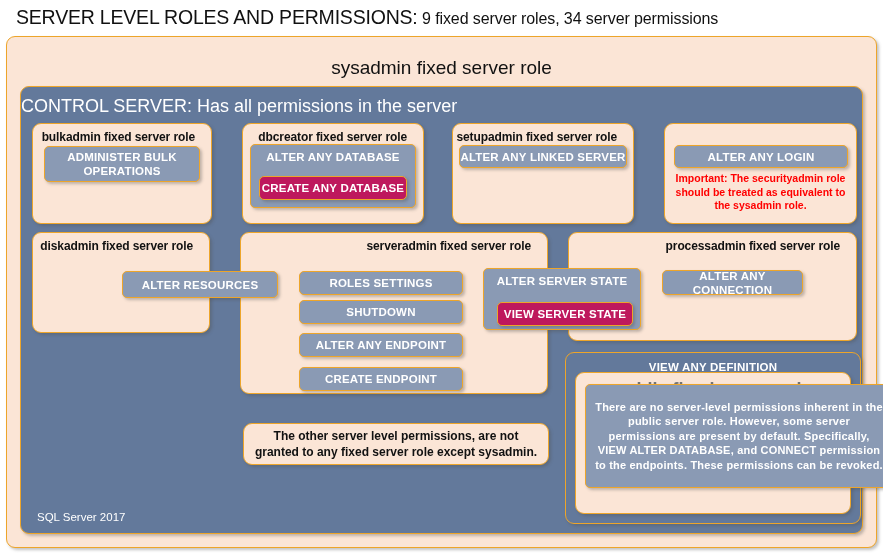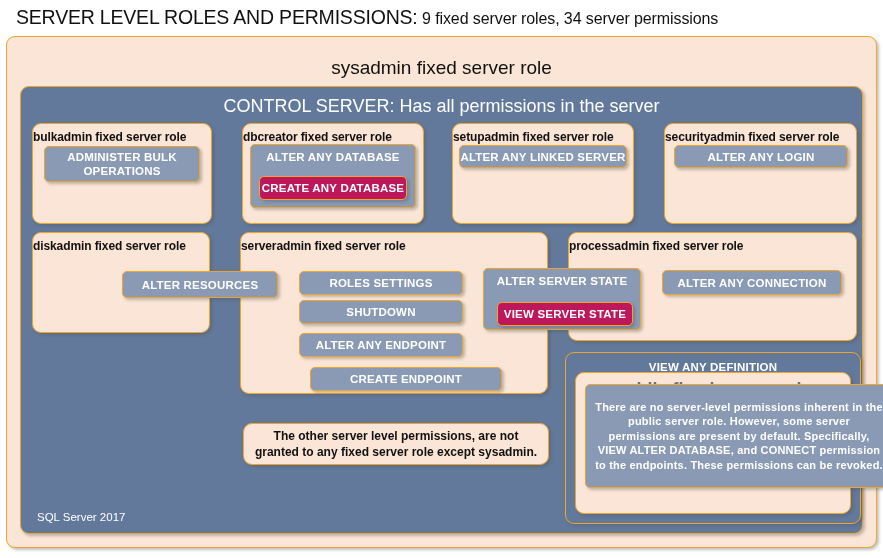--- a/index.html
+++ b/index.html
@@ -33,29 +33,29 @@
   }
   .perm{
     background:#8A9AB4;border:1.5px solid #EDA52A;border-radius:5px;
     box-shadow:2px 2px 3px rgba(80,80,80,.35);
     color:#ffffff;font-weight:bold;font-size:11.5px;
     display:flex;align-items:center;justify-content:center;text-align:center;
     line-height:14px;letter-spacing:.2px;
   }
   .perm.dark{background:#be185d;}
   .role-title{
-    position:absolute;left:0;right:9px;text-align:left;
+    position:absolute;left:0;right:16px;text-align:right;
     font-size:12px;font-weight:bold;color:#111;letter-spacing:-.1px;
   }
   .sysadmin-title{
     position:absolute;left:0;right:0;text-align:center;
     font-size:19px;font-weight:400;color:#111;
   }
   .control-title{
-    position:absolute;left:0;right:0;text-align:center;
+    position:absolute;left:0;right:0;text-align:left;
     font-size:18px;font-weight:400;color:#ffffff;
   }
   .note-red{
     position:absolute;text-align:center;color:#FF0000;
     font-size:10.5px;font-weight:bold;line-height:13.5px;
   }
   .note-dark{
     color:#111;font-size:12px;font-weight:bold;line-height:16px;
     display:flex;align-items:center;justify-content:center;text-align:center;
     padding:16px 8px;box-sizing:border-box;
@@ -106,49 +106,49 @@
   <span>ALTER ANY DATABASE</span>
 </div>
 <div class="box perm dark" style="left:259px;top:176px;width:148px;height:24px;">CREATE  ANY DATABASE</div>
 
 <div class="box cream" style="left:452px;top:123px;width:182px;height:101px;">
   <div class="role-title" style="top:6px;">setupadmin fixed server role</div>
 </div>
 <div class="box perm" style="left:459px;top:145px;width:168px;height:23px;">ALTER ANY LINKED SERVER</div>
 
 <div class="box cream" style="left:664px;top:123px;width:193px;height:101px;">
-  <div class="role-title" style="top:6px;">securityadmin  fixed server role</div>
+  <div class="note-red" style="left:4px;right:4px;top:48px;">Important:  The securityadmin role should  be treated  as equivalent to the  sysadmin role.</div>
 </div>
 <div class="box perm" style="left:674px;top:145px;width:174px;height:23px;">ALTER ANY LOGIN</div>
 
 <div class="box cream" style="left:32px;top:232px;width:178px;height:101px;">
   <div class="role-title" style="top:6px;">diskadmin  fixed server role</div>
 </div>
 
 <div class="box cream" style="left:240px;top:232px;width:308px;height:162px;">
   <div class="role-title" style="top:6px;">serveradmin fixed server role</div>
 </div>
 
 <div class="box cream" style="left:568px;top:232px;width:289px;height:109px;">
   <div class="role-title" style="top:6px;">processadmin fixed server role</div>
 </div>
 
 <div class="box perm" style="left:122px;top:271px;width:156px;height:27px;">ALTER RESOURCES</div>
 
 <div class="box perm" style="left:299px;top:271px;width:164px;height:24px;">ROLES SETTINGS</div>
 <div class="box perm" style="left:299px;top:300px;width:164px;height:24px;">SHUTDOWN</div>
 <div class="box perm" style="left:299px;top:333px;width:164px;height:24px;">ALTER ANY ENDPOINT</div>
-<div class="box perm" style="left:299px;top:367px;width:192px;height:24px;margin-left:11px;">CREATE  ENDPOINT</div>
+<div class="box perm" style="left:299px;top:367px;width:164px;height:24px;">CREATE  ENDPOINT</div>
 
 <div class="box perm" style="left:483px;top:268px;width:158px;height:62px;align-items:flex-start;padding-top:5px;">
   <span>ALTER SERVER  STATE</span>
 </div>
 <div class="box perm dark" style="left:497px;top:302px;width:136px;height:24px;">VIEW SERVER  STATE</div>
 
-<div class="box perm" style="left:662px;top:270px;width:180px;height:25px;">ALTER ANY CONNECTION</div>
+<div class="box perm" style="left:662px;top:270px;width:141px;height:25px;">ALTER ANY CONNECTION</div>
 
 <div class="box slate" style="left:565px;top:352px;width:296px;height:172px;">
   <div class="vad-title" style="top:8px;">VIEW ANY DEFINITION</div>
 </div>
 <div class="box cream" style="left:575px;top:372px;width:276px;height:142px;">
   <div class="public-title" style="top:6px;">public  fixed server role</div>
 </div>
 <div class="box perm public-body" style="left:585px;top:384px;width:308px;height:104px;">There are no server-level permissions inherent in the public server role. However, some server permissions are present by default. Specifically, VIEW ALTER DATABASE, and CONNECT permission to the endpoints. These permissions can be revoked.</div>
 
 <div class="box cream note-dark" style="left:243px;top:423px;width:306px;height:42px;">The other server level permissions,  are not granted to any fixed server role except sysadmin.</div>

